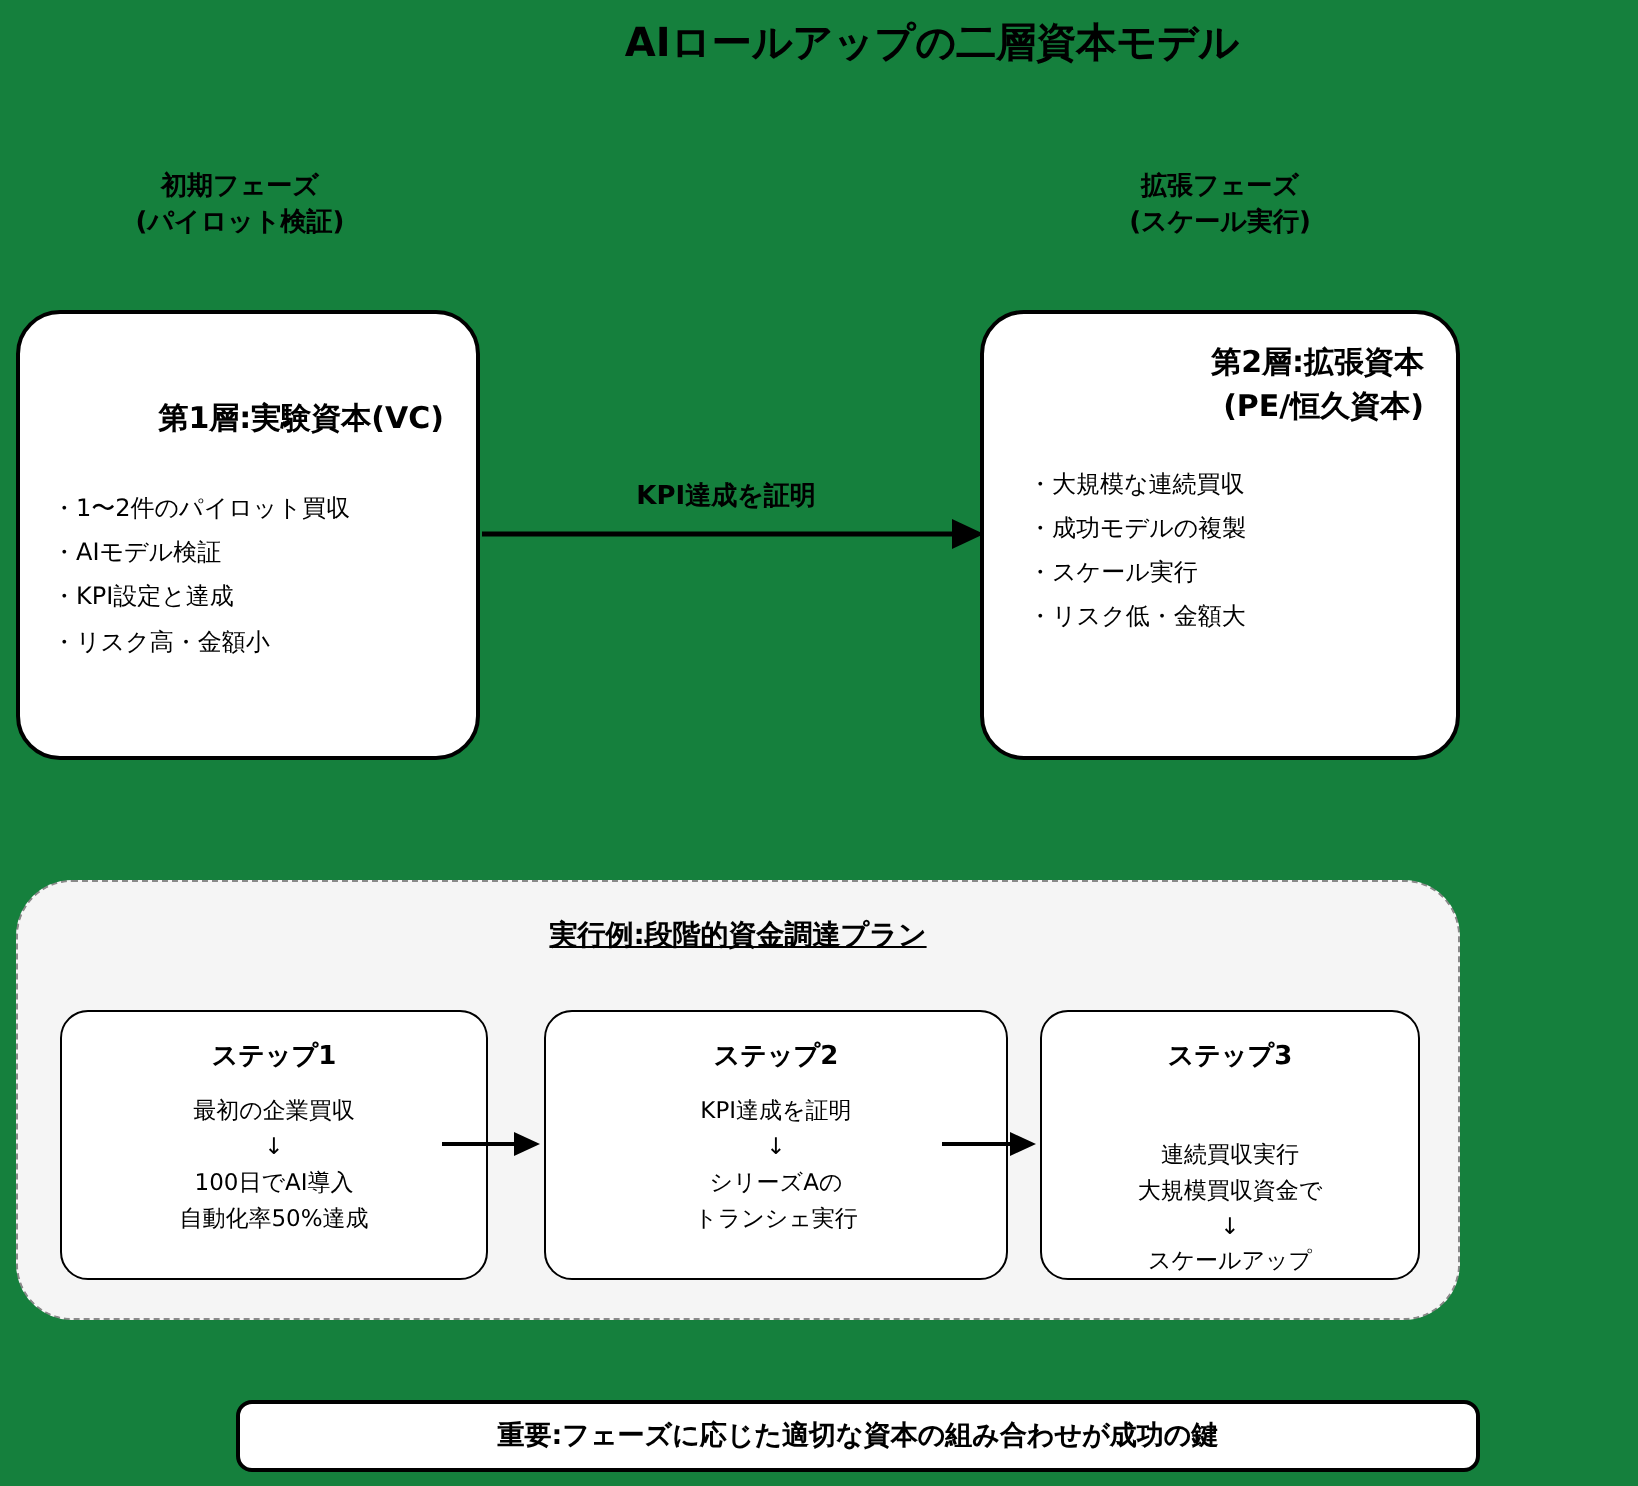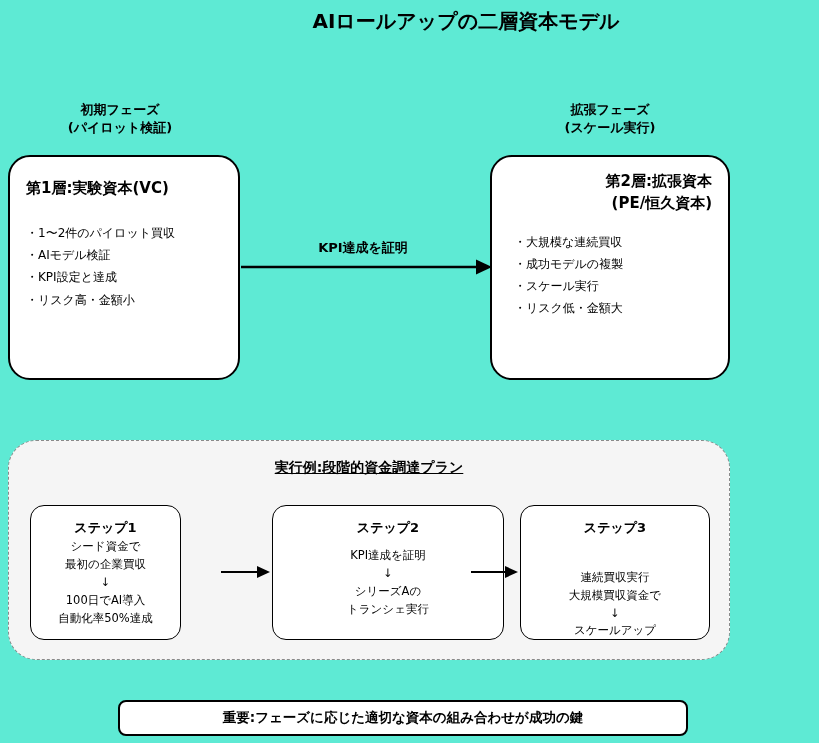--- a/index.html
+++ b/index.html
@@ -5,56 +5,55 @@
   * { margin:0; padding:0; box-sizing:border-box; }
   html,body { background:#ffffff; }
   body {
     font-family:"DejaVu Sans","Liberation Sans",sans-serif;
     color:#000;
   }
   .canvas {
     position:relative;
     width:819px;
     height:743px;
-    background:#5eead4;
+    background:#15803d;
     overflow:hidden;
   }
   .diagram-title {
     position:absolute;
     top:8px;
     left:466px;
     transform:translateX(-50%);
     font-size:20px;
     font-weight:bold;
     white-space:nowrap;
   }
   .phase-label {
     position:absolute;
     width:240px;
     text-align:center;
     font-weight:bold;
     font-size:13px;
     line-height:1.4;
-    margin-top:16px;
   }
   .phase-initial { left:0; top:85px; }
   .phase-expansion { left:490px; top:85px; }
 
   .tier-box {
     position:absolute;
     top:155px;
     height:225px;
     background:#fff;
     border:2px solid #000;
     border-radius:22px;
   }
   .tier1-box { left:8px; width:232px; padding:22px 16px 0 16px; }
   .tier2-box { left:490px; width:240px; padding:14px 16px 0 22px; }
   .tier-title { font-weight:bold; font-size:15px; }
-  .tier1-box .tier-title { text-align:left; margin-bottom:24px; }
+  .tier1-box .tier-title { text-align:right; margin-bottom:24px;margin-top:21px; }
   .tier2-box .tier-title { text-align:right; line-height:1.45; margin-bottom:16px; }
   .bullet-list { list-style:none; font-size:12px; line-height:1.85; }
 
   .transition-label {
     position:absolute;
     left:363px;
     top:239px;
     transform:translateX(-50%);
     font-weight:bold;
     font-size:13px;
@@ -86,37 +85,37 @@
     top:505px;
     height:135px;
     background:#fff;
     border:1px solid #000;
     border-radius:14px;
     padding:13px 8px 10px 8px;
     text-align:center;
     display:flex;
     flex-direction:column;
   }
-  .step1-box { left:30px;  width:151px; }
+  .step1-box { left:30px;  width:214px; }
   .step2-box { left:272px; width:232px; }
   .step3-box { left:520px; width:190px;gap:32px; }
   .step-title { font-weight:bold; font-size:13px; }
   .step-lines {
     flex:1;
     display:flex;
     flex-direction:column;
     justify-content:center;
   }
   .step-line { font-size:11.5px; line-height:1.55; }
 
   .footer-box {
     position:absolute;
     left:118px;
     top:700px;
-    width:570px;
+    width:622px;
     height:36px;
     background:#fff;
     border:2px solid #000;
     border-radius:8px;
     display:flex;
     align-items:center;
     justify-content:center;
     font-weight:bold;
     font-size:13.5px;
     white-space:nowrap;
@@ -172,21 +171,20 @@
 
   <div class="transition-label">KPI達成を証明</div>
 
   <div class="exec-container">
     <div class="exec-title">実行例:段階的資金調達プラン</div>
   </div>
 
   <div class="step-box step1-box">
     <div class="step-title">ステップ1</div>
     <div class="step-lines">
-      <div class="step-line">シード資金で</div>
       <div class="step-line">最初の企業買収</div>
       <div class="step-line">↓</div>
       <div class="step-line">100日でAI導入</div>
       <div class="step-line">自動化率50%達成</div>
     </div>
   </div>
 
   <div class="step-box step2-box">
     <div class="step-title">ステップ2</div>
     <div class="step-lines">

